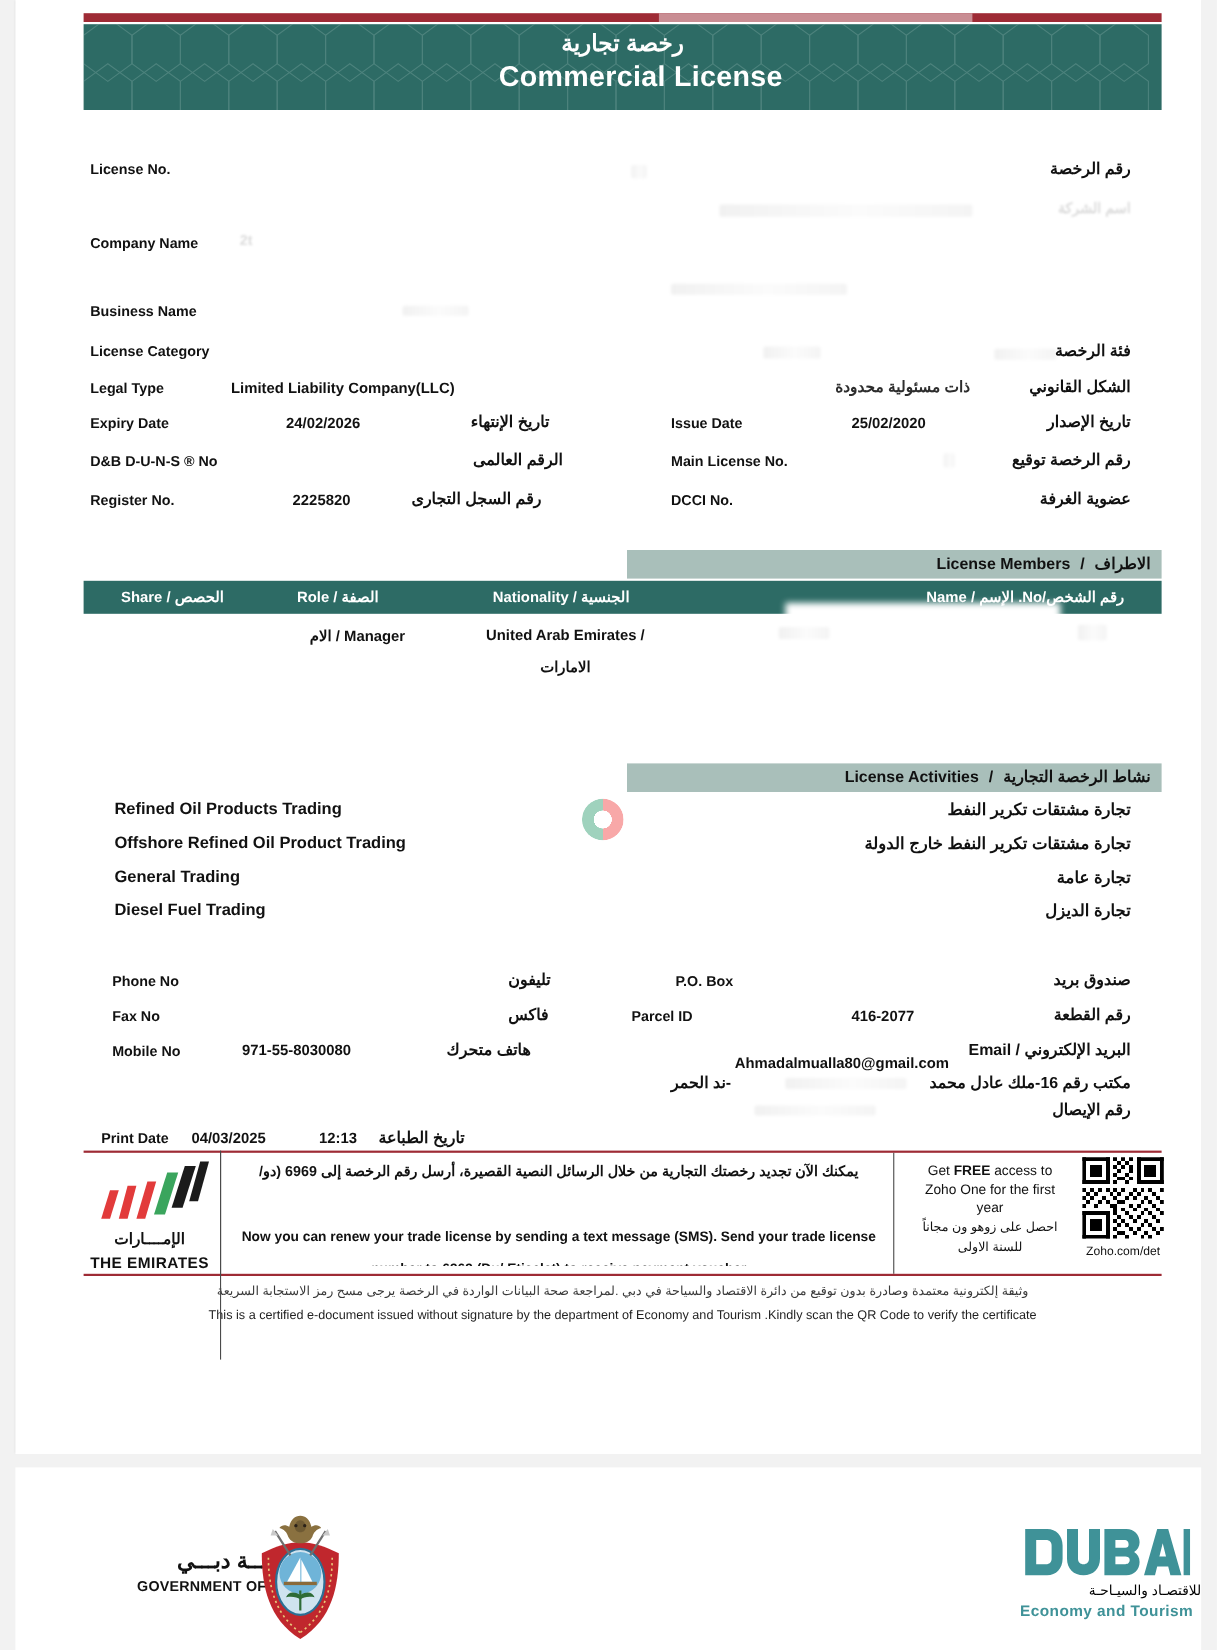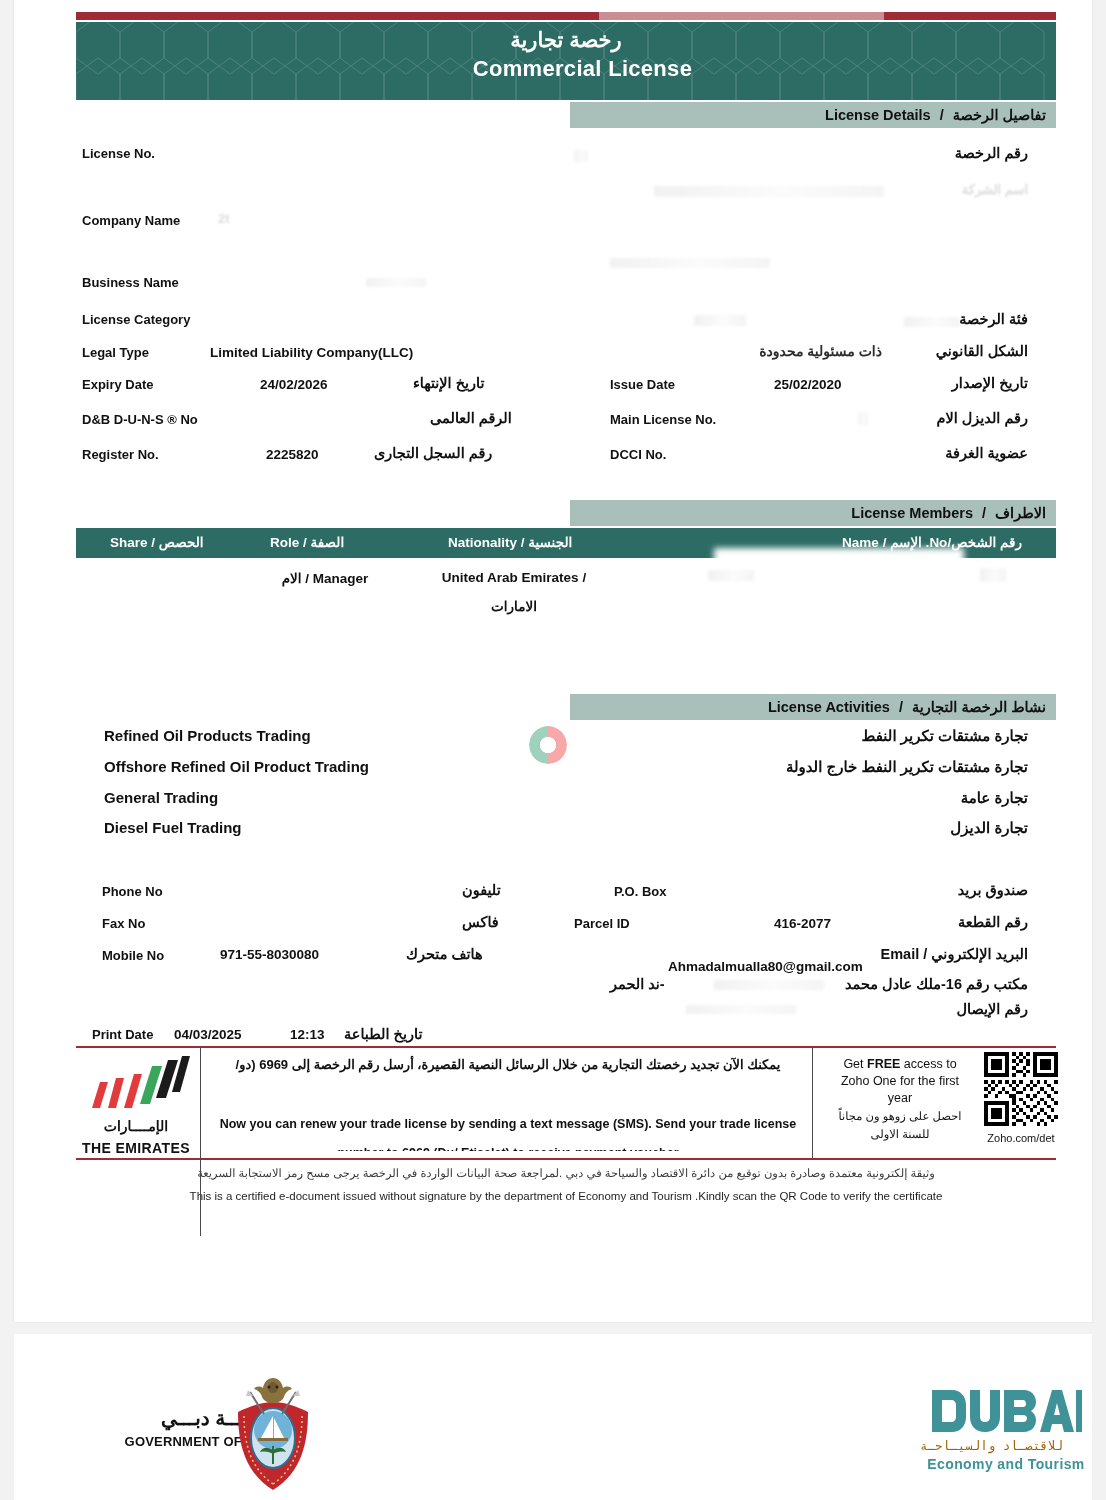--- a/index.html
+++ b/index.html
@@ -61,21 +61,21 @@
     color: #ffffff;
     padding-top: 5px;
   }
   .banner-ar {
     font-size: 21px;
     font-weight: bold;
     line-height: 26px;
     direction: rtl;
   }
   .banner-en {
-    font-size: 22px;
+    font-size: 26px;
     font-weight: bold;
     line-height: 32px;
     letter-spacing: .3px;
     padding-left: 33px;
   }
 
   
   .sect {
     position: absolute;
     height: 26px;
@@ -328,25 +328,24 @@
   .gov-en {
     position: absolute;
     font-size: 13px;
     font-weight: bold;
     color: #111;
     letter-spacing: .2px;
   }
   .det-ar {
     position: absolute;
     font-size: 12.5px;
-    color: #a16207;
+    color: #000000;
     direction: rtl;
     letter-spacing: 1px;
-    text-align: left;
-    font-family: Liberation Mono, monospace;
+    text-align: right;
   }
   .det-en {
     position: absolute;
     font-size: 14px;
     font-weight: bold;
     color: #3f9298;
     letter-spacing: .4px;
     text-align: center;
   }
 </style>
@@ -408,25 +407,20 @@
           <path d="M880 52 L902 36 L924 52 L924 78 L902 94 L880 78 Z"></path>
           <path d="M924 52 L946 36 L968 52 L968 78 L946 94 L924 78 Z"></path>
         </g>
       </svg>
       <div class="banner-text">
         <div class="banner-ar">رخصة تجارية</div>
         <div class="banner-en">Commercial License</div>
       </div>
     </div>
 
-    <div class="sect" style="left:556px; top:102px; width:486px;">
-      <span>تفاصيل الرخصة</span>
-      <span class="slash">/</span>
-      <span>License Details</span>
-    </div>
 
     <div class="lbl-en" style="left:68px; top:146px;">License No.</div>
     <div class="lbl-ar" style="right:64px; top:145px;">رقم الرخصة</div>
     <div class="ghost" style="left:560px; top:150px; width:14px; height:12px;"></div>
 
     <div class="ghost-faint" style="right:64px; top:182px;">اسم الشركة</div>
     <div class="ghost" style="left:640px; top:186px; width:230px; height:11px;"></div>
     <div class="lbl-en" style="left:68px; top:213px;">Company Name</div>
     <div class="ghost-faint" style="left:204px; top:211px; direction:ltr;">2t</div>
     <div class="ghost" style="left:596px; top:258px; width:160px; height:10px;"></div>
@@ -439,29 +433,29 @@
     <div class="ghost" style="left:680px; top:315px; width:52px; height:11px;"></div>
     <div class="ghost" style="left:890px; top:317px; width:56px; height:10px;"></div>
 
     <div class="lbl-en" style="left:68px; top:345px;">Legal Type</div>
     <div class="val" style="left:196px; top:345px;">Limited Liability Company(LLC)</div>
     <div class="val-ar" style="right:210px; top:343px; color:#2d2d2d;">ذات مسئولية محدودة</div>
     <div class="lbl-ar" style="right:64px; top:343px;">الشكل القانوني</div>
 
     <div class="lbl-en" style="left:68px; top:377px;">Expiry Date</div>
     <div class="val" style="left:246px; top:377px;">24/02/2026</div>
-    <div class="lbl-ar" style="left:399px; top:375px;text-align:center;">تاريخ الإنتهاء</div>
+    <div class="lbl-ar" style="left:414px; top:375px;text-align:center;">تاريخ الإنتهاء</div>
     <div class="lbl-en" style="left:596px; top:377px;">Issue Date</div>
     <div class="val" style="left:760px; top:377px;">25/02/2020</div>
     <div class="lbl-ar" style="right:64px; top:375px;">تاريخ الإصدار</div>
 
     <div class="lbl-en" style="left:68px; top:412px;">D&amp;B D-U-N-S ® No</div>
     <div class="lbl-ar" style="left:416px; top:410px;">الرقم العالمى</div>
     <div class="lbl-en" style="left:596px; top:412px;">Main License No.</div>
-    <div class="lbl-ar" style="right:64px; top:410px;">رقم الديزل الام</div>
+    <div class="lbl-ar" style="right:64px; top:410px;">رقم الرخصة توقيع</div>
     <div class="ghost" style="left:844px; top:412px; width:10px; height:13px;"></div>
 
     <div class="lbl-en" style="left:68px; top:447px;">Register No.</div>
     <div class="val" style="left:252px; top:447px;">2225820</div>
     <div class="lbl-ar" style="left:360px; top:445px;">رقم السجل التجارى</div>
     <div class="lbl-en" style="left:596px; top:447px;">DCCI No.</div>
     <div class="lbl-ar" style="right:64px; top:445px;">عضوية الغرفة</div>
 
     <div class="sect" style="left:556px; top:500px; width:486px;">
       <span>الاطراف</span>

